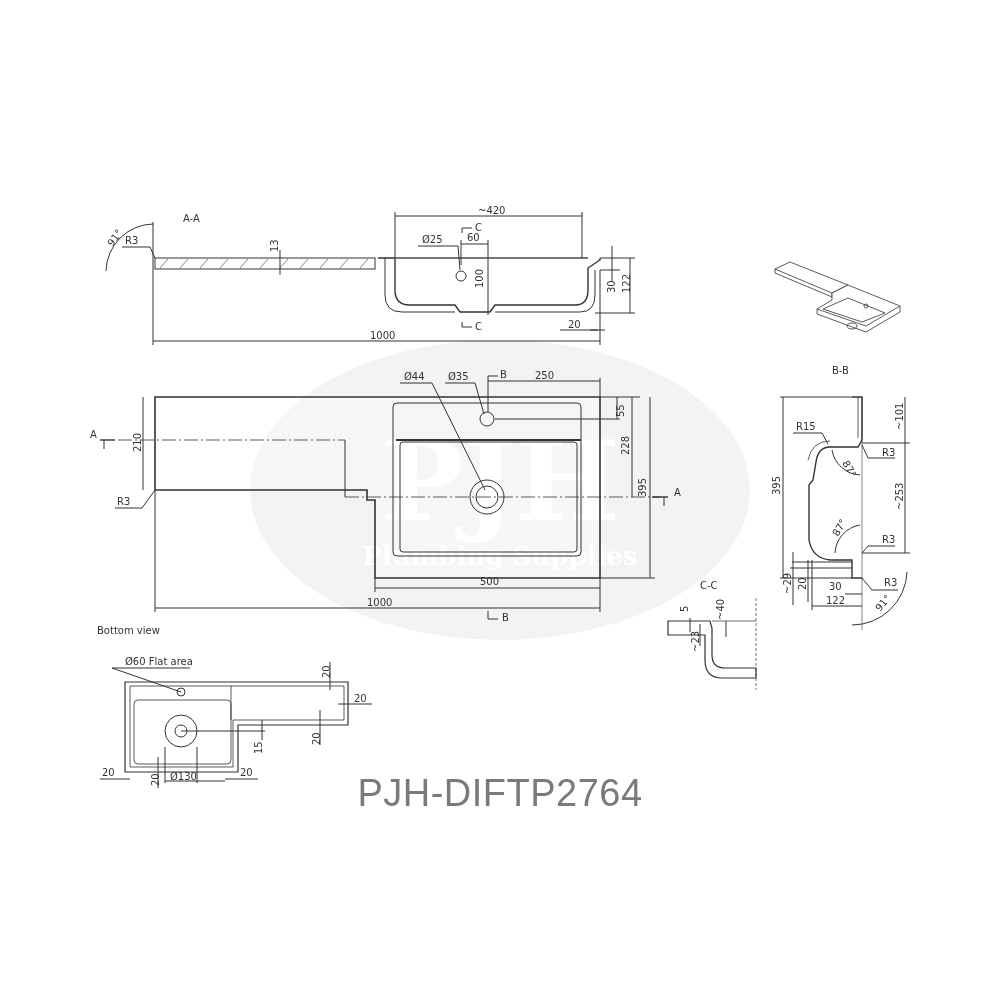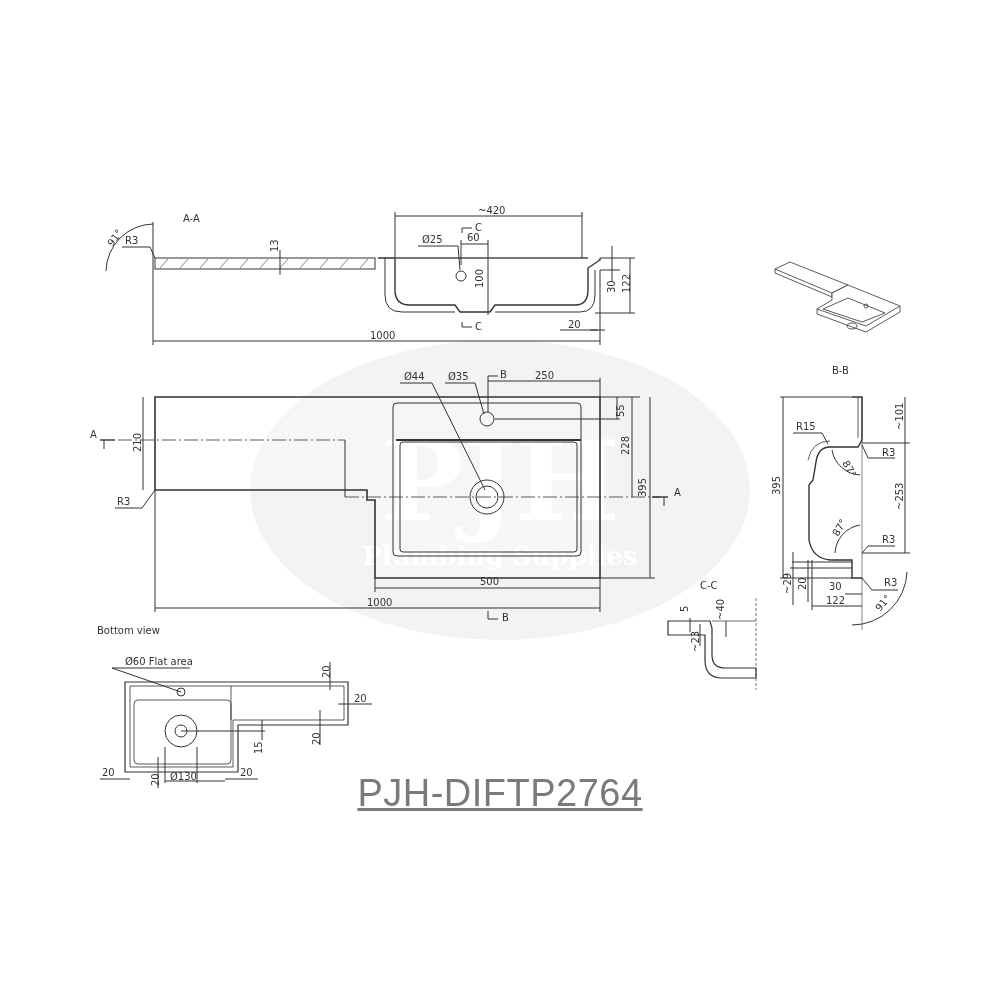--- a/index.html
+++ b/index.html
@@ -1,20 +1,20 @@
 <!DOCTYPE html>
 <html><head>
 <meta charset="utf-8">
 <style>
   html,body{margin:0;padding:0;background:#ffffff;}
   body{width:1000px;height:1000px;position:relative;overflow:hidden;font-family:"Liberation Sans",sans-serif;}
   svg{position:absolute;left:0;top:0;}
   .dim{font-family:"DejaVu Sans",sans-serif;font-size:10px;fill:#333;}
   .lbl{font-family:"DejaVu Sans",sans-serif;font-size:10px;fill:#333;}
-  .code{position:absolute;left:0;width:1000px;top:772px;text-align:center;font-family:"Liberation Sans",sans-serif;font-size:38px;color:#7a7a7a;letter-spacing:0.5px;text-decoration:underline;}
+  .code{position:absolute;left:0;width:1000px;top:772px;text-align:center;font-family:"Liberation Sans",sans-serif;font-size:38px;color:#7a7a7a;letter-spacing:0.5px;}
 </style>
 </head>
 <body>
 
 <svg width="1000" height="1000" viewBox="0 0 1000 1000" stroke="#333" fill="none" stroke-width="1">
 
   <g>
     <ellipse cx="500" cy="490" rx="250" ry="150" fill="#f3f3f3" stroke="none"></ellipse>
     <text x="500" y="520" text-anchor="middle" font-family="DejaVu Serif, serif" font-size="110" font-weight="bold" fill="#ffffff" stroke="none">PJH</text>
     <text x="500" y="565" text-anchor="middle" font-family="DejaVu Serif, serif" font-size="26" font-weight="bold" fill="#ffffff" stroke="none">Plumbing Supplies</text>

